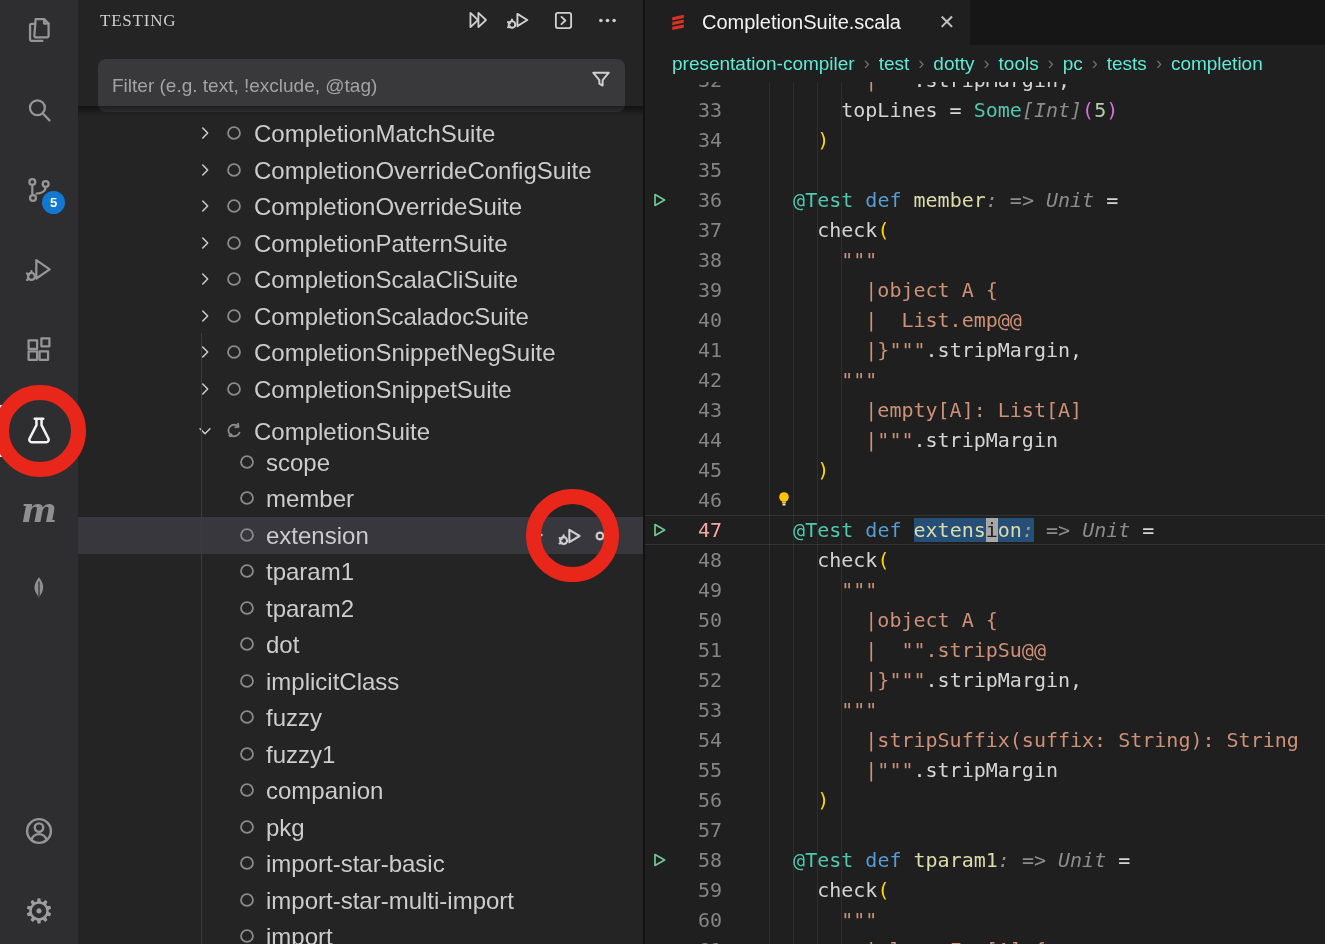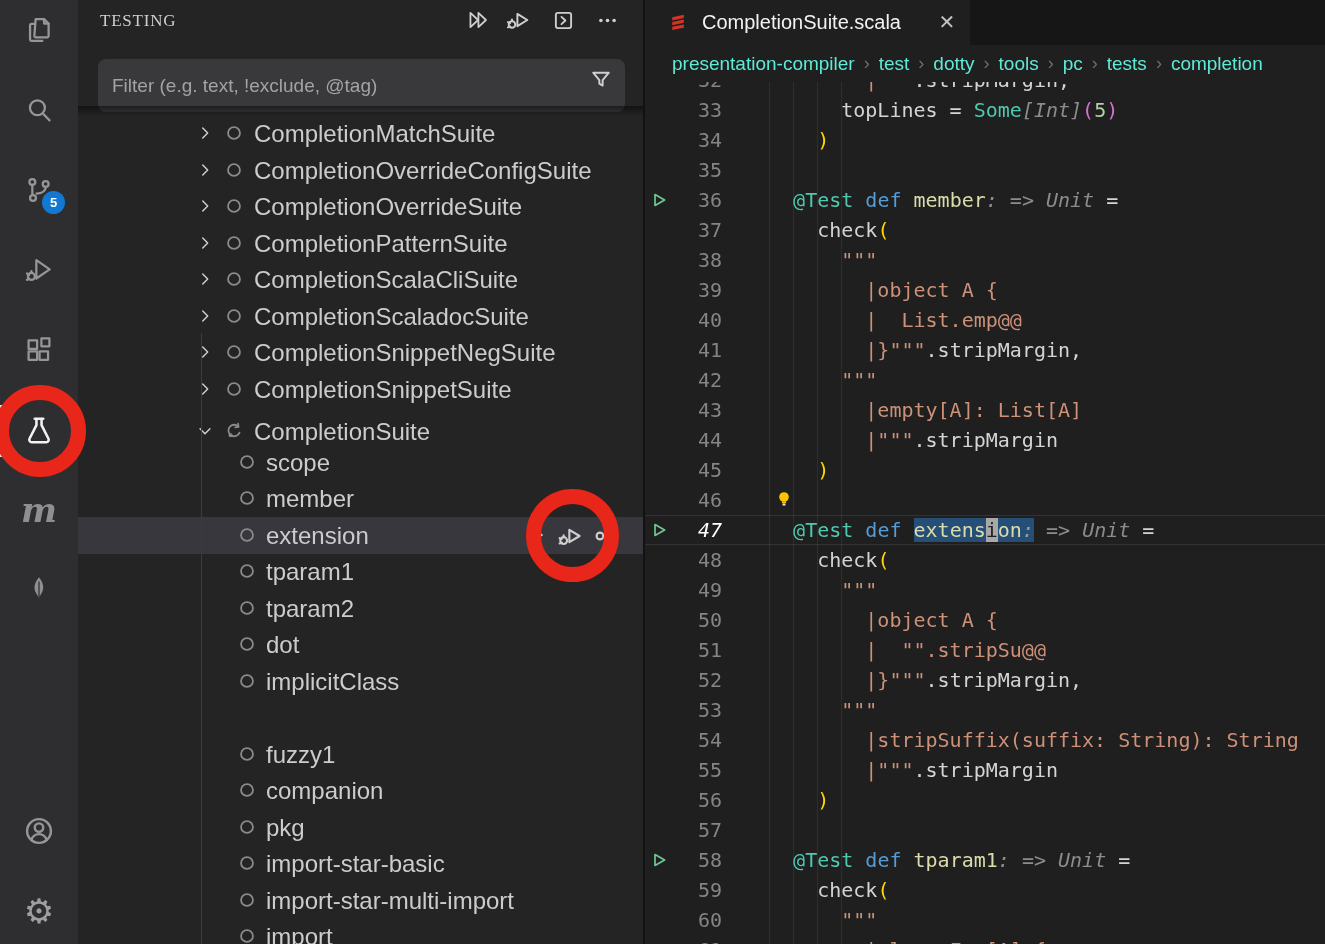--- a/index.html
+++ b/index.html
@@ -56,21 +56,21 @@
   #breadcrumbs{position:absolute;left:0;top:45px;width:680px;height:37px;display:flex;align-items:center;
                padding-left:27px;overflow:hidden;white-space:nowrap;}
   .bc-item{color:#5eead4;font-size:19px;}
   .bc-sep{color:#6f6f6f;font-size:18px;margin:0 9px;}
   #codearea{position:absolute;left:0;top:82px;width:680px;height:862px;overflow:hidden;
             font-family:"DejaVu Sans Mono",monospace;font-size:20px;}
   .iguide{position:absolute;top:0;bottom:0;width:1px;background:#2e2e2e;}
   .cline{position:absolute;left:0;width:680px;height:30px;line-height:30px;}
   .cline.curline{box-shadow:inset 0 1px 0 rgba(255,255,255,.09), inset 0 -1px 0 rgba(255,255,255,.09);}
   .lnum{position:absolute;left:20px;width:57px;text-align:right;color:#858585;}
-  .curline .lnum{color:#ffffff;font-style:italic;}
+  .curline .lnum{color:#fca5a5;}
   .ctext{position:absolute;left:124px;white-space:pre;}
   .runico{position:absolute;left:5px;top:6px;width:18px;height:18px;}
   .bulbico{position:absolute;left:130px;top:5px;width:18px;height:20px;}
   .pl{color:#d4d4d4}.kw{color:var(--c-kw,#569cd6)}.ty{color:var(--c-ty,#4ec9b0)}.fn{color:var(--c-fn,#dcdcaa)}
   .str{color:var(--c-str,#ce9178)}.num{color:var(--c-num,#b5cea8)}
   .hint{color:var(--c-hint,#8c8c8c);font-style:italic}
   .p1{color:var(--c-p1,#ffd700)}.p2{color:var(--c-p2,#d670d6)}
   .fnsel{color:var(--c-fn,#dcdcaa);background:var(--c-sel,#264f78)}
   .hintsel{color:#9a9a9a;font-style:italic;background:var(--c-sel,#264f78)}
   .cur{background:#a8a8a8;color:#1f1f1f}
@@ -379,20 +379,28 @@
           </span>
           <span class="lbl">dot</span>
         </div>
         <div class="trow case" style="top: 550px;">
           <span class="stateico">
             <svg width="18" height="18" viewBox="0 0 16 16">
               <circle cx="8" cy="8" r="5.3" fill="none" stroke="#8b8b8b" stroke-width="1.6"></circle>
             </svg>
           </span>
           <span class="lbl">implicitClass</span>
+        </div>
+        <div class="trow case" style="top: 586px;">
+          <span class="stateico">
+            <svg width="18" height="18" viewBox="0 0 16 16">
+              <circle cx="8" cy="8" r="5.3" fill="none" stroke="#8b8b8b" stroke-width="1.6"></circle>
+            </svg>
+          </span>
+          <span class="lbl">fuzzy</span>
         </div>
         <div class="trow case" style="top: 623px;">
           <span class="stateico">
             <svg width="18" height="18" viewBox="0 0 16 16">
               <circle cx="8" cy="8" r="5.3" fill="none" stroke="#8b8b8b" stroke-width="1.6"></circle>
             </svg>
           </span>
           <span class="lbl">fuzzy1</span>
         </div>
         <div class="trow case" style="top: 659px;">

